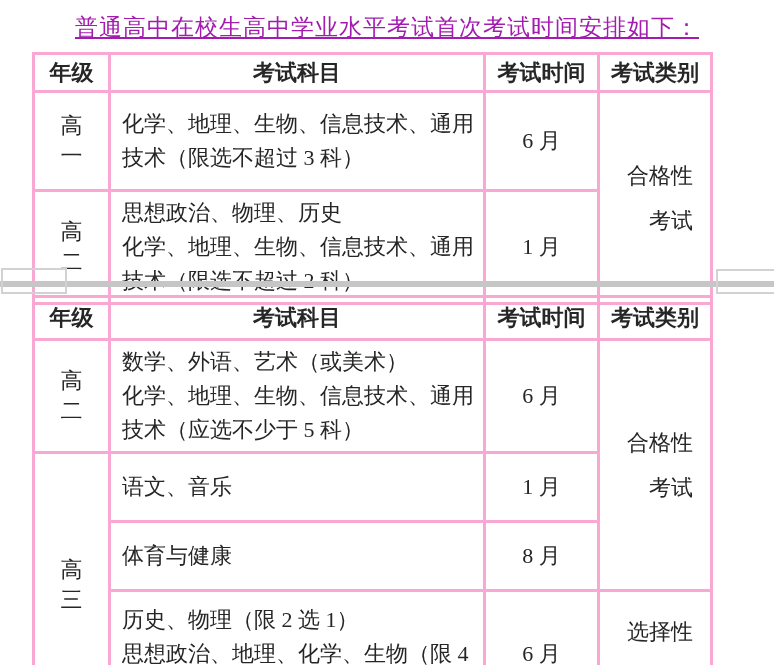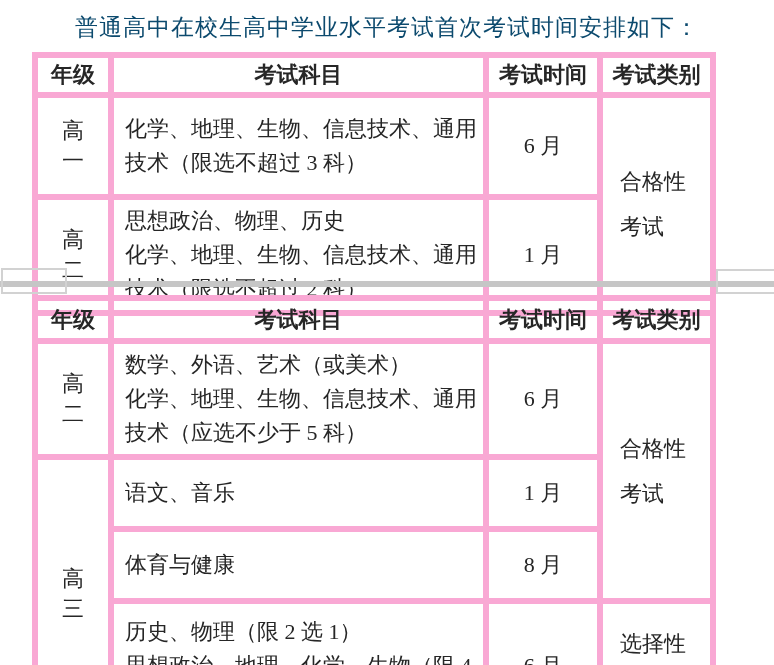--- a/index.html
+++ b/index.html
@@ -11,55 +11,56 @@
     font-family:"Liberation Serif","DejaVu Serif",serif;
     color:#262626;
   }
   .title{
     position:absolute;
     top:12px;left:0;
     width:774px;
     text-align:center;
     font-size:23px;
     letter-spacing:1px;
-    color:#0c4a6e;
+    color:#a21caf;
+    text-decoration:underline;
   }
   table.sched{
     position:absolute;
     left:32px;
     width:678px;
     border-collapse:collapse;
     table-layout:fixed;
     font-size:22px;
   }
   table.t1{top:52px;}
   table.t2{top:295px;}
   table.sched th, table.sched td{
-    border:6px solid #f9a8d4;
+    border:3px solid #f9a8d4;
     vertical-align:middle;
     overflow:hidden;
   }
   table.sched th{
     font-weight:bold;
     text-align:center;
     padding:2px;
   }
   td.grade, td.time{
     text-align:center;
     padding:18px;
   }
   td.subj{
     text-align:left;
     padding:4px 4px 4px 11px;
     line-height:34px;
     white-space:pre-line;
     margin-top:36px;
   }
   td.cat{
-    text-align:left;
+    text-align:right;
     line-height:45px;
     white-space:pre-line;
     padding:17px;
     margin-top:9px;
   }
   
   .t1 tr.hr{height:38px;}
   .t1 tr.r1{height:84px;}
   .t1 tr.r2{height:101px;}
   .t2 tr.hr{height:43px;}

